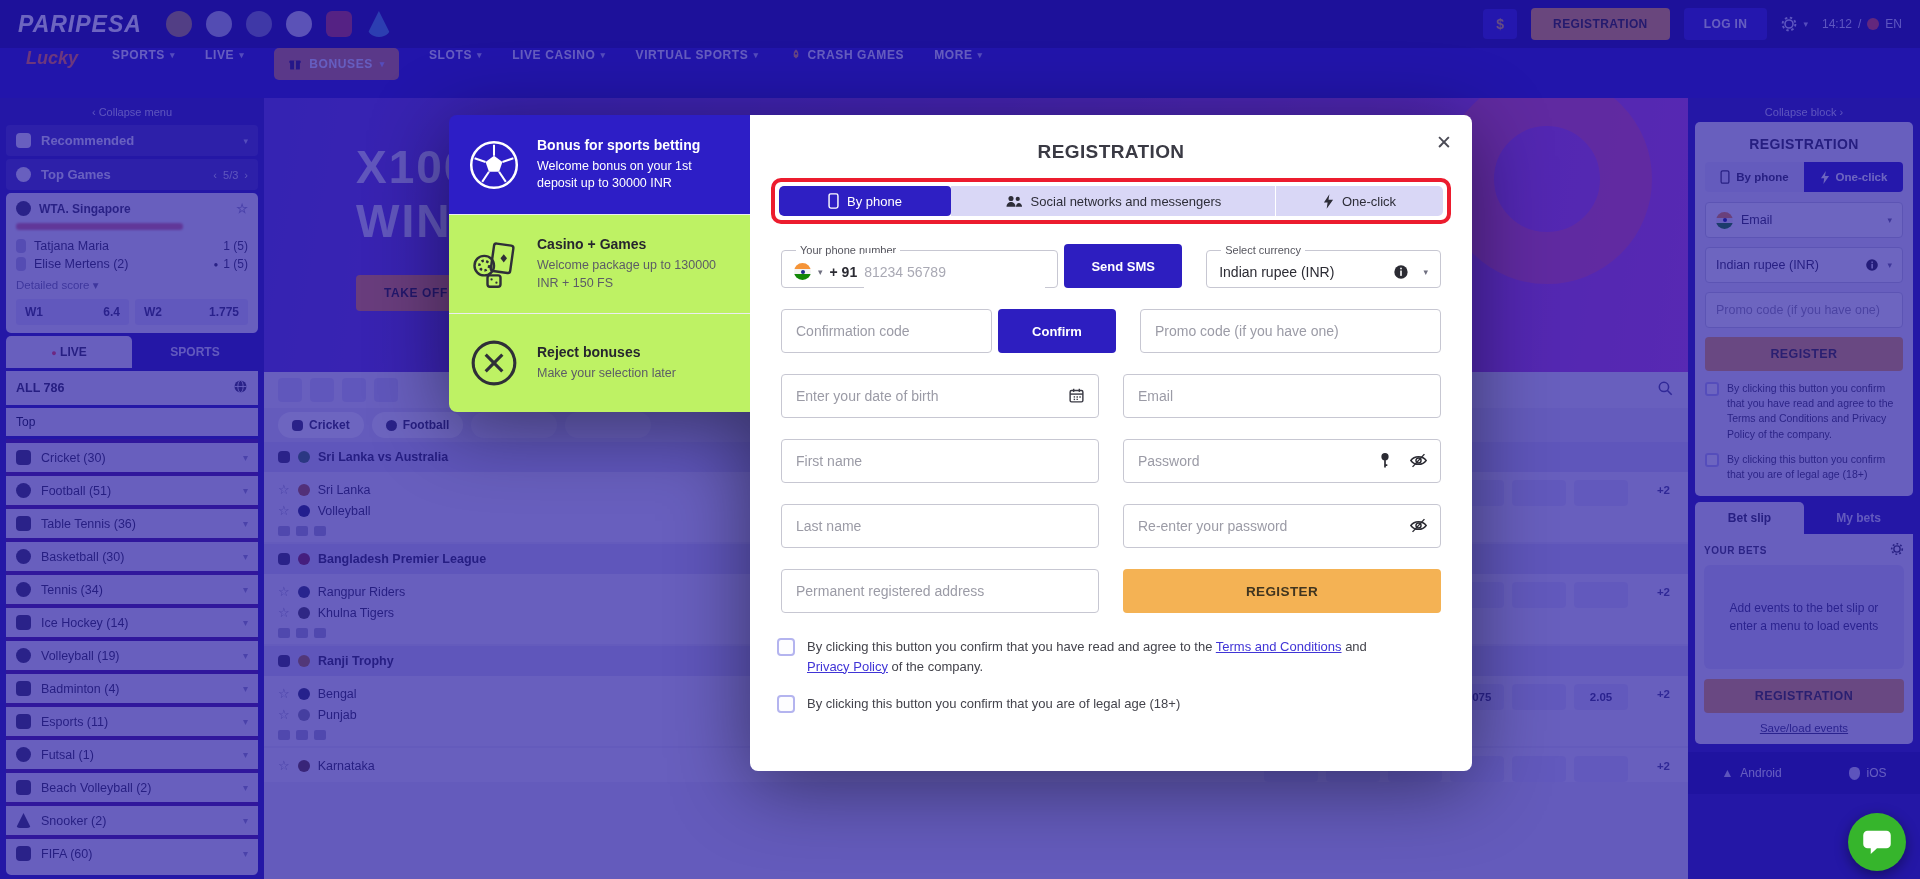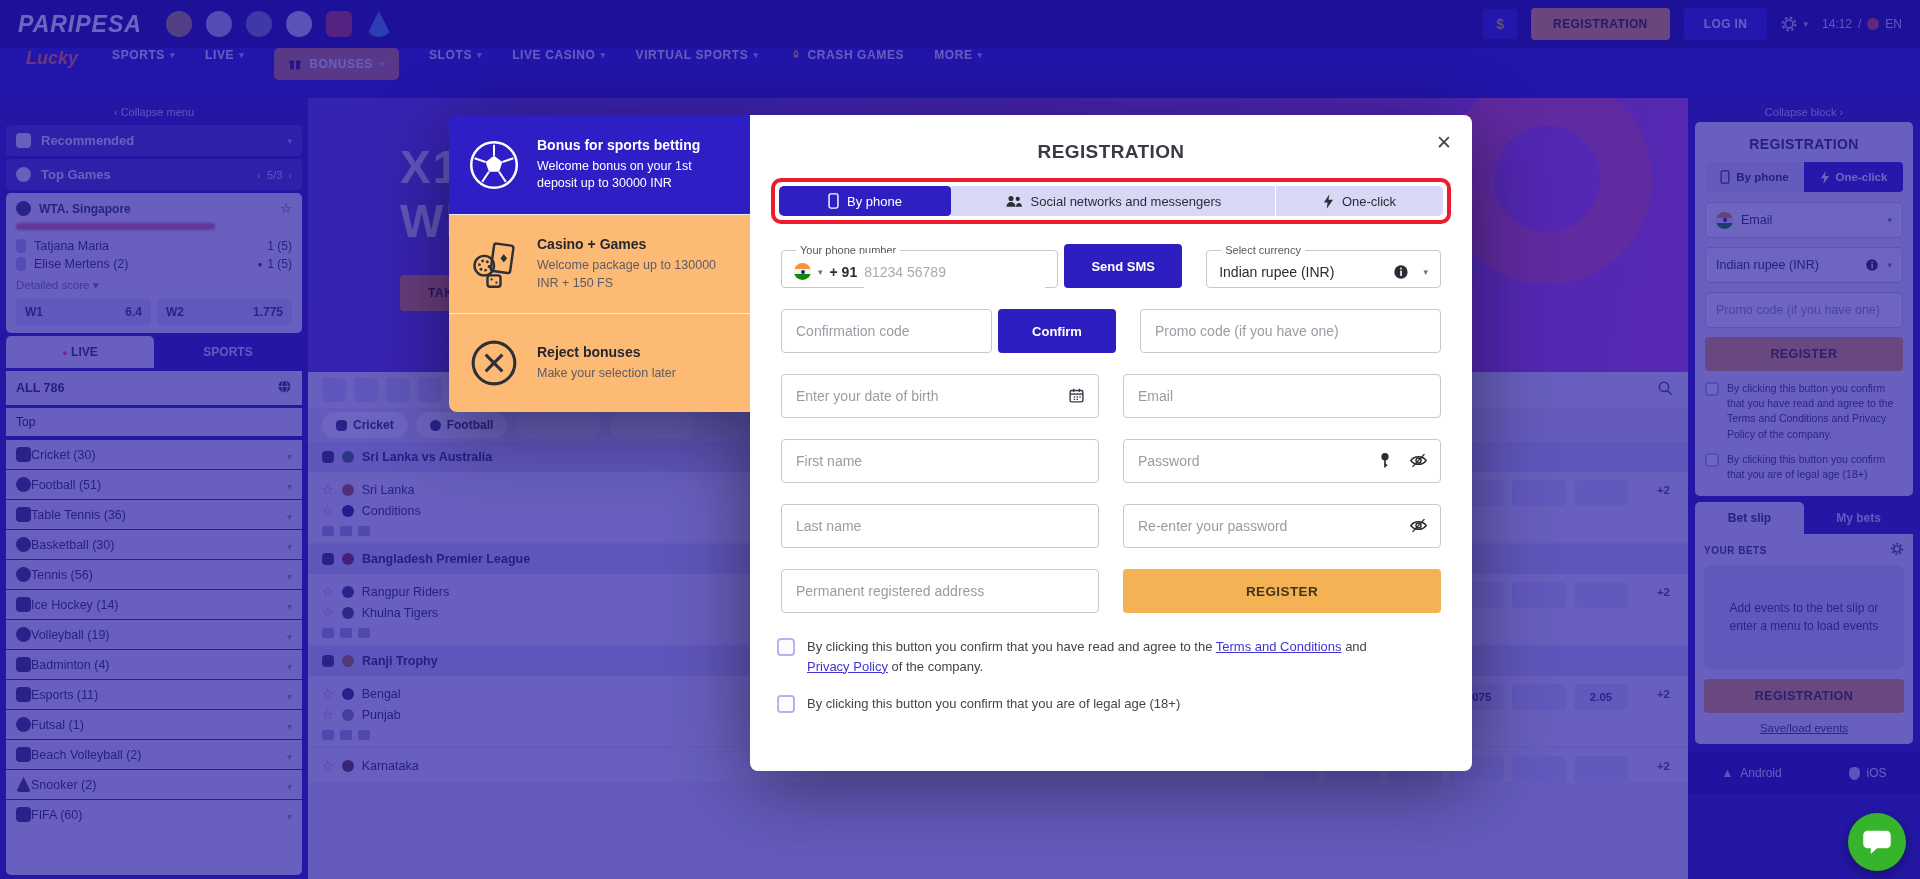--- a/index.html
+++ b/index.html
@@ -22,21 +22,21 @@
   .navbar { position:absolute; left:0; top:48px; width:1920px; height:50px; background:#2517c2;
             display:flex; align-items:flex-start; gap:30px; padding:0 26px; }
   .brand-lucky { color:#ff7a3d; font-size:18px; font-weight:bold; font-style:italic; margin-right:4px; }
   .nav-item { color:#e9e8ff; font-size:12px; font-weight:bold; letter-spacing:.6px; display:flex; align-items:center; gap:5px; }
   .nav-caret { font-size:9px; color:#b9b6f2; }
   .nav-hl { background:rgba(240,150,70,.8); border-radius:5px; padding:9px 14px; display:flex; align-items:center; gap:7px; }
 
   .content { position:absolute; left:0; top:98px; width:1920px; height:781px; display:flex; }
 
   
-  .lside { width:308px; background:#2a1bb4; flex:none; padding:4px 6px; display:flex; flex-direction:column; gap:3px; }
+  .lside { width:264px; background:#2a1bb4; flex:none; padding:4px 6px; display:flex; flex-direction:column; gap:3px; }
   .collapse-row { color:#cfcdf6; font-size:11px; text-align:center; padding:4px 0; }
   .side-hd { background:rgba(255,255,255,.12); border-radius:4px; color:#f0efff; font-size:13px; font-weight:bold;
              display:flex; align-items:center; gap:10px; padding:8px 10px; }
   .side-hd .sp { margin-left:auto; font-weight:normal; font-size:11px; color:#d4d2f5; display:flex; gap:6px; align-items:center; }
   .mcard { background:#efedfa; border-radius:5px; padding:8px 10px; }
   .mcard-league { display:flex; align-items:center; gap:8px; color:#3a3a55; font-size:12px; font-weight:bold; }
   .mcard-league .st { margin-left:auto; color:#9b99c0; font-size:13px; }
   .status-blur { height:7px; width:72%; background:#d5526b; opacity:.75; border-radius:3px; margin:7px 0; filter:blur(1px); }
   .prow { display:flex; align-items:center; gap:8px; color:#33334c; font-size:12.5px; padding:2px 0; }
   .prow .sc { margin-left:auto; font-size:12px; color:#3a3a55; display:flex; align-items:center; gap:5px; }
@@ -45,21 +45,21 @@
   .oddcell { flex:1; background:#dcd9f6; border-radius:3px; font-size:12px; color:#3a3a66;
              display:flex; justify-content:space-between; padding:6px 9px; font-weight:bold; }
   .side-tabs { display:flex; }
   .side-tab { flex:1; text-align:center; font-size:12px; font-weight:bold; padding:9px 0; border-radius:5px 5px 0 0; }
   .side-tab.on { background:#efedfa; color:#33334c; }
   .side-tab.off { color:#dedcf8; }
   .all-row { background:#efedfa; display:flex; align-items:center; padding:8px 10px; color:#2f2f4a;
              font-size:12.5px; font-weight:bold; }
   .top-row { background:#efedfa; padding:7px 10px; color:#0f172a; font-size:12px; }
   .sport-list { background:#efedfa; border-radius:0 0 5px 5px; flex:1; }
-  .sport-row { display:flex; align-items:flex-end; padding:7px 10px; border-top:1px solid #4c1d95; }
+  .sport-row { display:flex; align-items:center; gap:10px; padding:7px 10px; border-top:4px solid #4c1d95; }
   .sport-row .nm { color:#33334c; font-size:12.5px; }
   .sport-row .cv { margin-left:auto; color:#9a98bf; font-size:10px; }
   .s-ico { width:15px; height:15px; border-radius:4px; background:#3c3c5e; flex:none; }
 
   
   .main { flex:1; background:#e3e0f4; display:flex; flex-direction:column; overflow:hidden; }
   .banner { height:274px; background:linear-gradient(100deg,#5b3fd6,#8a3fd0,#c04fd8); position:relative; padding:42px 0 0 92px; }
   .banner h1 { color:rgba(255,255,255,.78); font-size:46px; font-weight:900; letter-spacing:2px; line-height:1.18; }
   .ring { position:absolute; right:36px; top:-24px; width:210px; height:210px; border-radius:50%; border:52px solid #e0559c; opacity:.85; }
   .cta { display:inline-block; margin-top:26px; background:#f28b3c; color:#271d0c; font-size:12px; font-weight:bold;
@@ -115,21 +115,21 @@
             justify-content:space-around; color:#e8e7ff; font-size:12px; }
   .appbar span { display:flex; align-items:center; gap:7px; }
 
   
   .overlay { position:absolute; inset:0; background:rgba(34,21,160,.66); z-index:10; }
 
   
   .modal { position:absolute; left:449px; top:115px; width:1023px; z-index:20; display:flex; align-items:flex-start;
            filter:drop-shadow(0 14px 40px rgba(0,0,0,.45)); }
   .bonus-col { width:301px; flex:none; border-radius:8px 0 0 8px; overflow:hidden; }
-  .bcard { display:flex; gap:14px; padding:20px 18px 20px 16px; background:#fdba74; align-items:center; min-height:99px; }
+  .bcard { display:flex; gap:14px; padding:20px 18px 20px 16px; background:#bef264; align-items:center; min-height:99px; }
   .bcard + .bcard { border-top:1px solid #ececf2; }
   .bcard.sel { background:#2d1ec6; }
   .bcard .bt { font-size:14px; font-weight:bold; color:#26262e; margin-bottom:5px; }
   .bcard .bd { font-size:12.5px; color:#5c5c66; line-height:1.4; }
   .bcard.sel .bt, .bcard.sel .bd { color:#fff; }
   .bicon { width:58px; flex:none; display:flex; align-items:center; justify-content:center; }
 
   .form-col { width:722px; background:#fff; border-radius:0 8px 8px 8px; min-height:656px; position:relative;
               padding:26px 0 34px; }
   .m-title { text-align:center; font-size:19px; font-weight:bold; color:#3a3a44; letter-spacing:.4px; }
@@ -329,21 +329,21 @@
             <span class="nm">Table Tennis (36)</span>
             <span class="cv">▾</span>
           </div>
         <div class="sport-row">
             <span class="s-ico" style="border-radius:50%"></span>
             <span class="nm">Basketball (30)</span>
             <span class="cv">▾</span>
           </div>
         <div class="sport-row">
             <span class="s-ico" style="border-radius:50%"></span>
-            <span class="nm">Tennis (56)</span>
+            <span class="nm">Tennis (34)</span>
             <span class="cv">▾</span>
           </div>
         <div class="sport-row">
             <span class="s-ico"></span>
             <span class="nm">Ice Hockey (14)</span>
             <span class="cv">▾</span>
           </div>
         <div class="sport-row">
             <span class="s-ico" style="border-radius:50%"></span>
             <span class="nm">Volleyball (19)</span>
@@ -423,21 +423,21 @@
       </div>
       <div class="tblock">
         <div class="trow">
             <span class="star">☆</span>
             <span class="fdot" style="background:#b0632f"></span>
             <span>Sri Lanka</span>
           </div>
         <div class="trow">
             <span class="star">☆</span>
             <span class="fdot" style="background:#27316e"></span>
-            <span>Conditions</span>
+            <span>Volleyball</span>
           </div>
         <div class="inds">
             <span class="ind"></span>
             <span class="ind"></span>
             <span class="ind"></span>
           </div>
         <div class="ogrid">
           <span class="ocell"></span>
             <span class="ocell"></span>
             <span class="ocell"></span>

